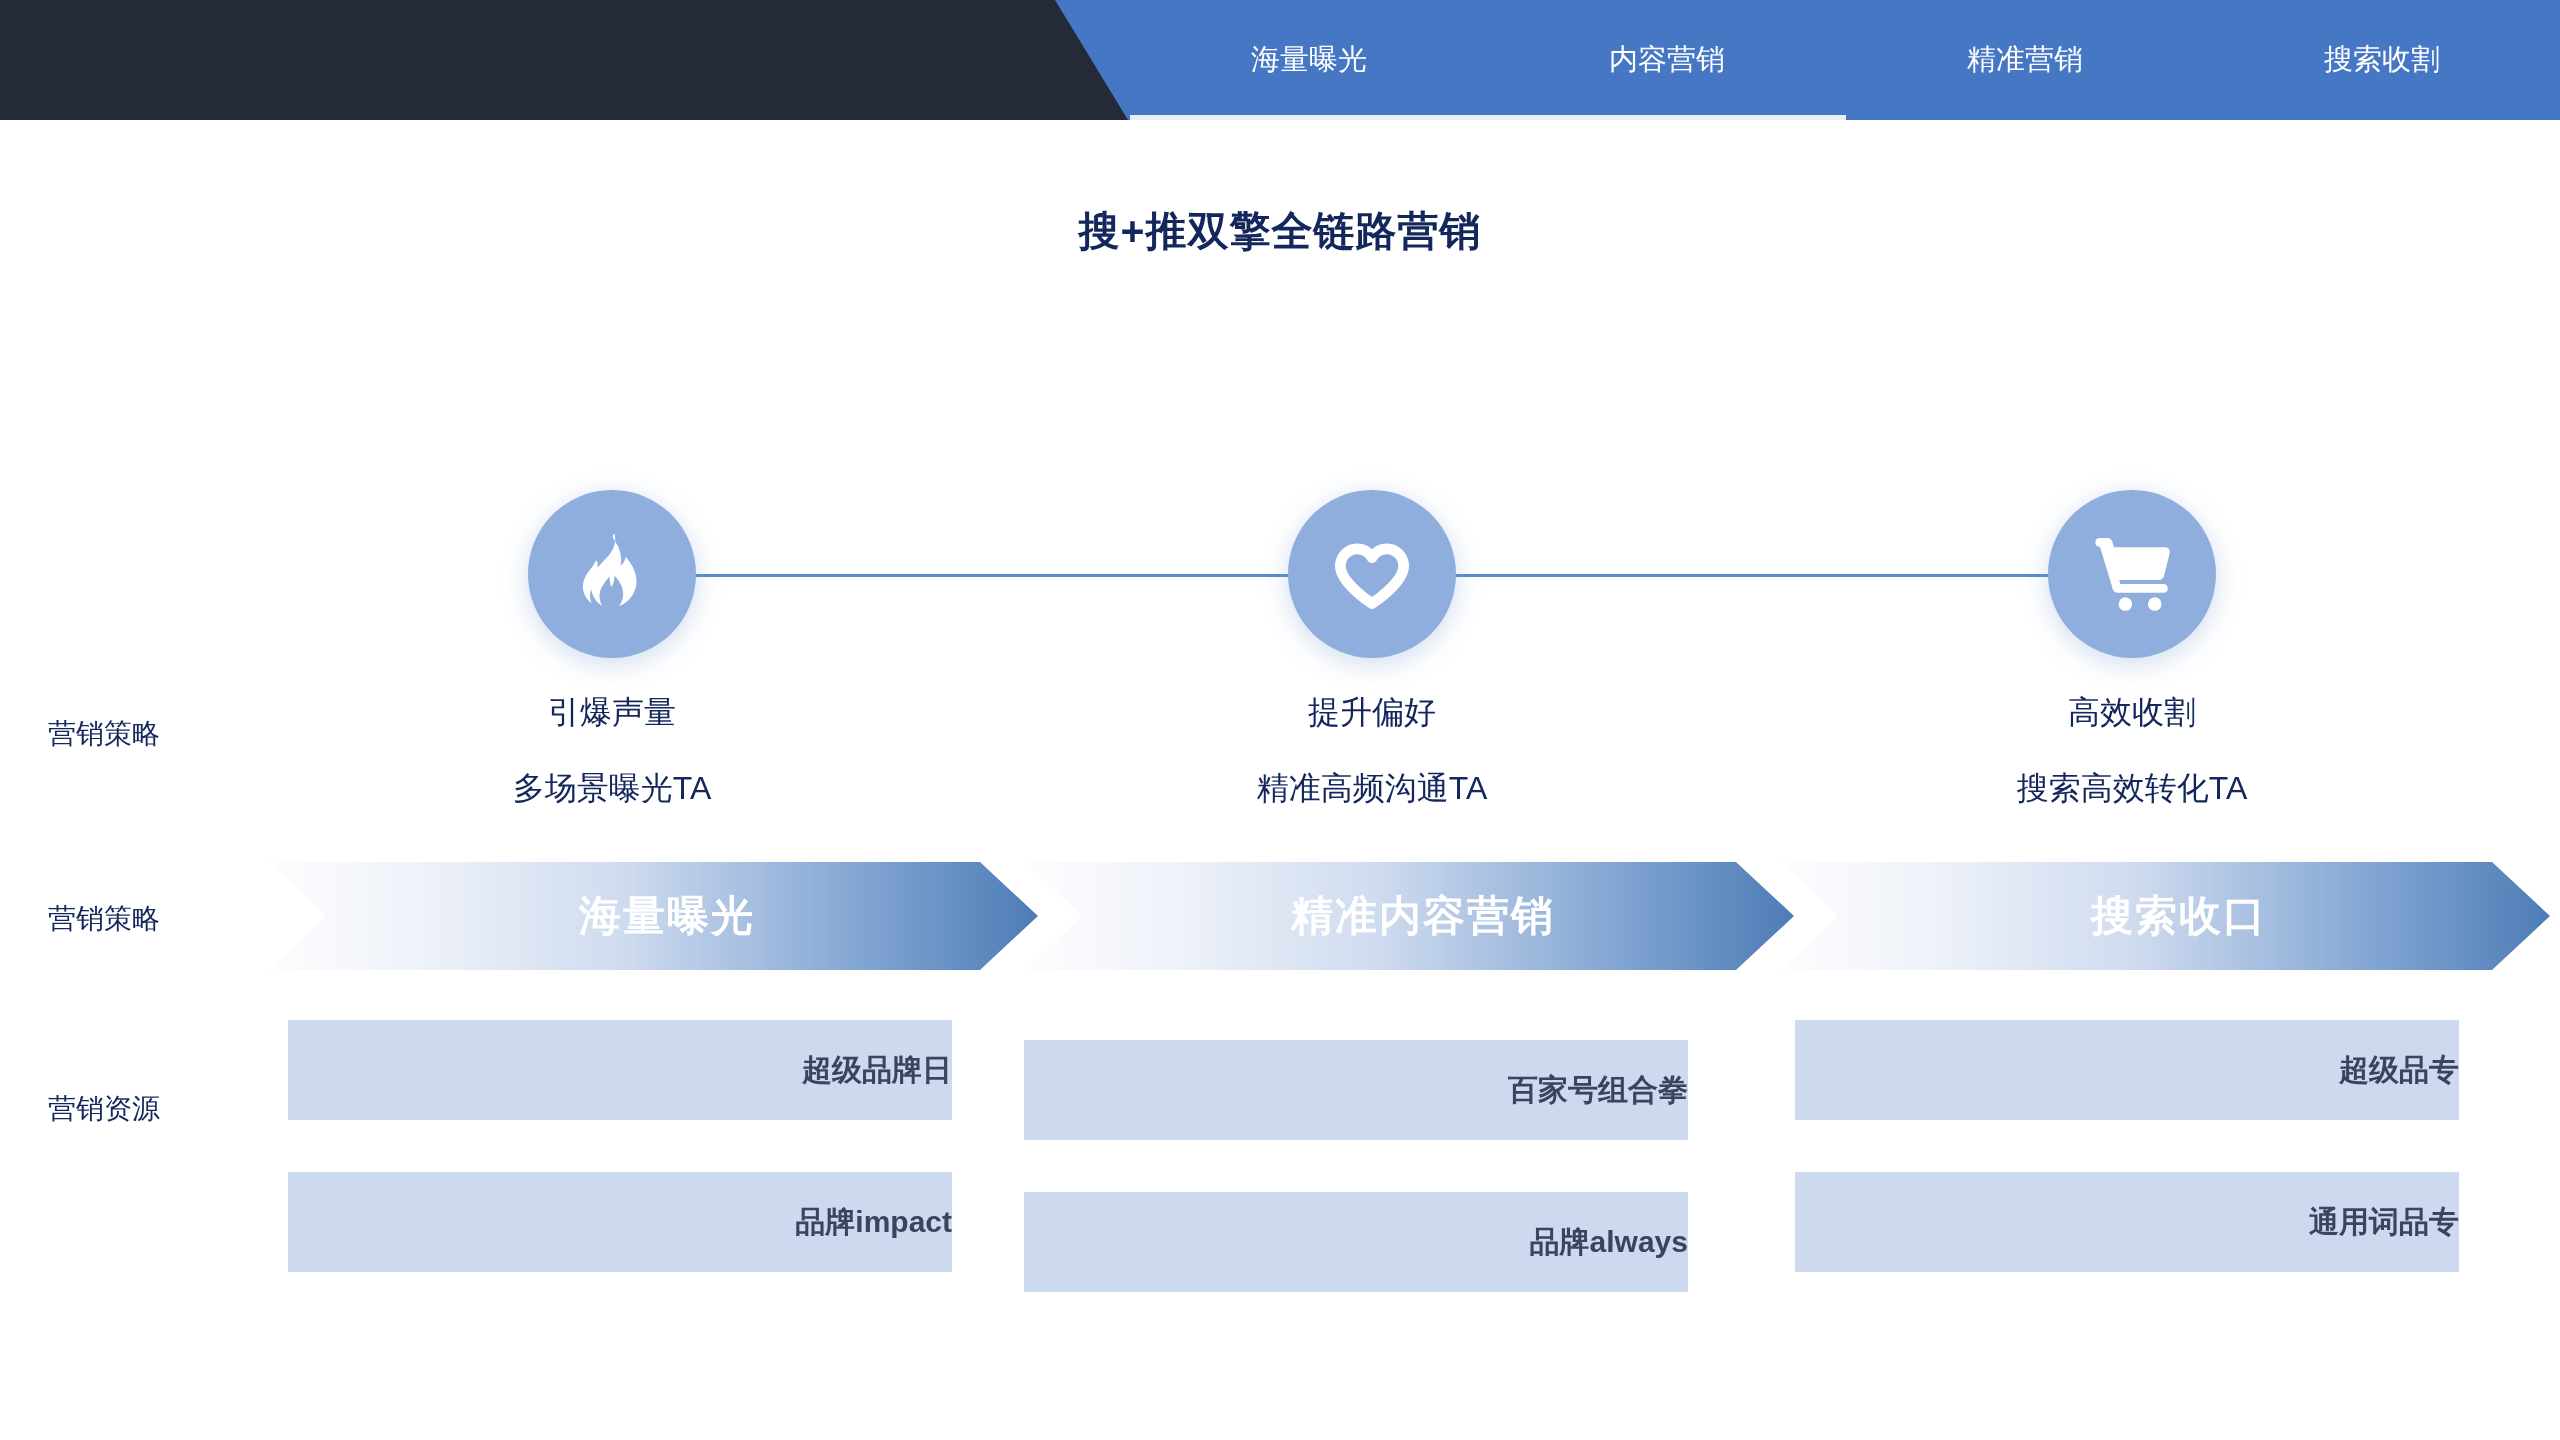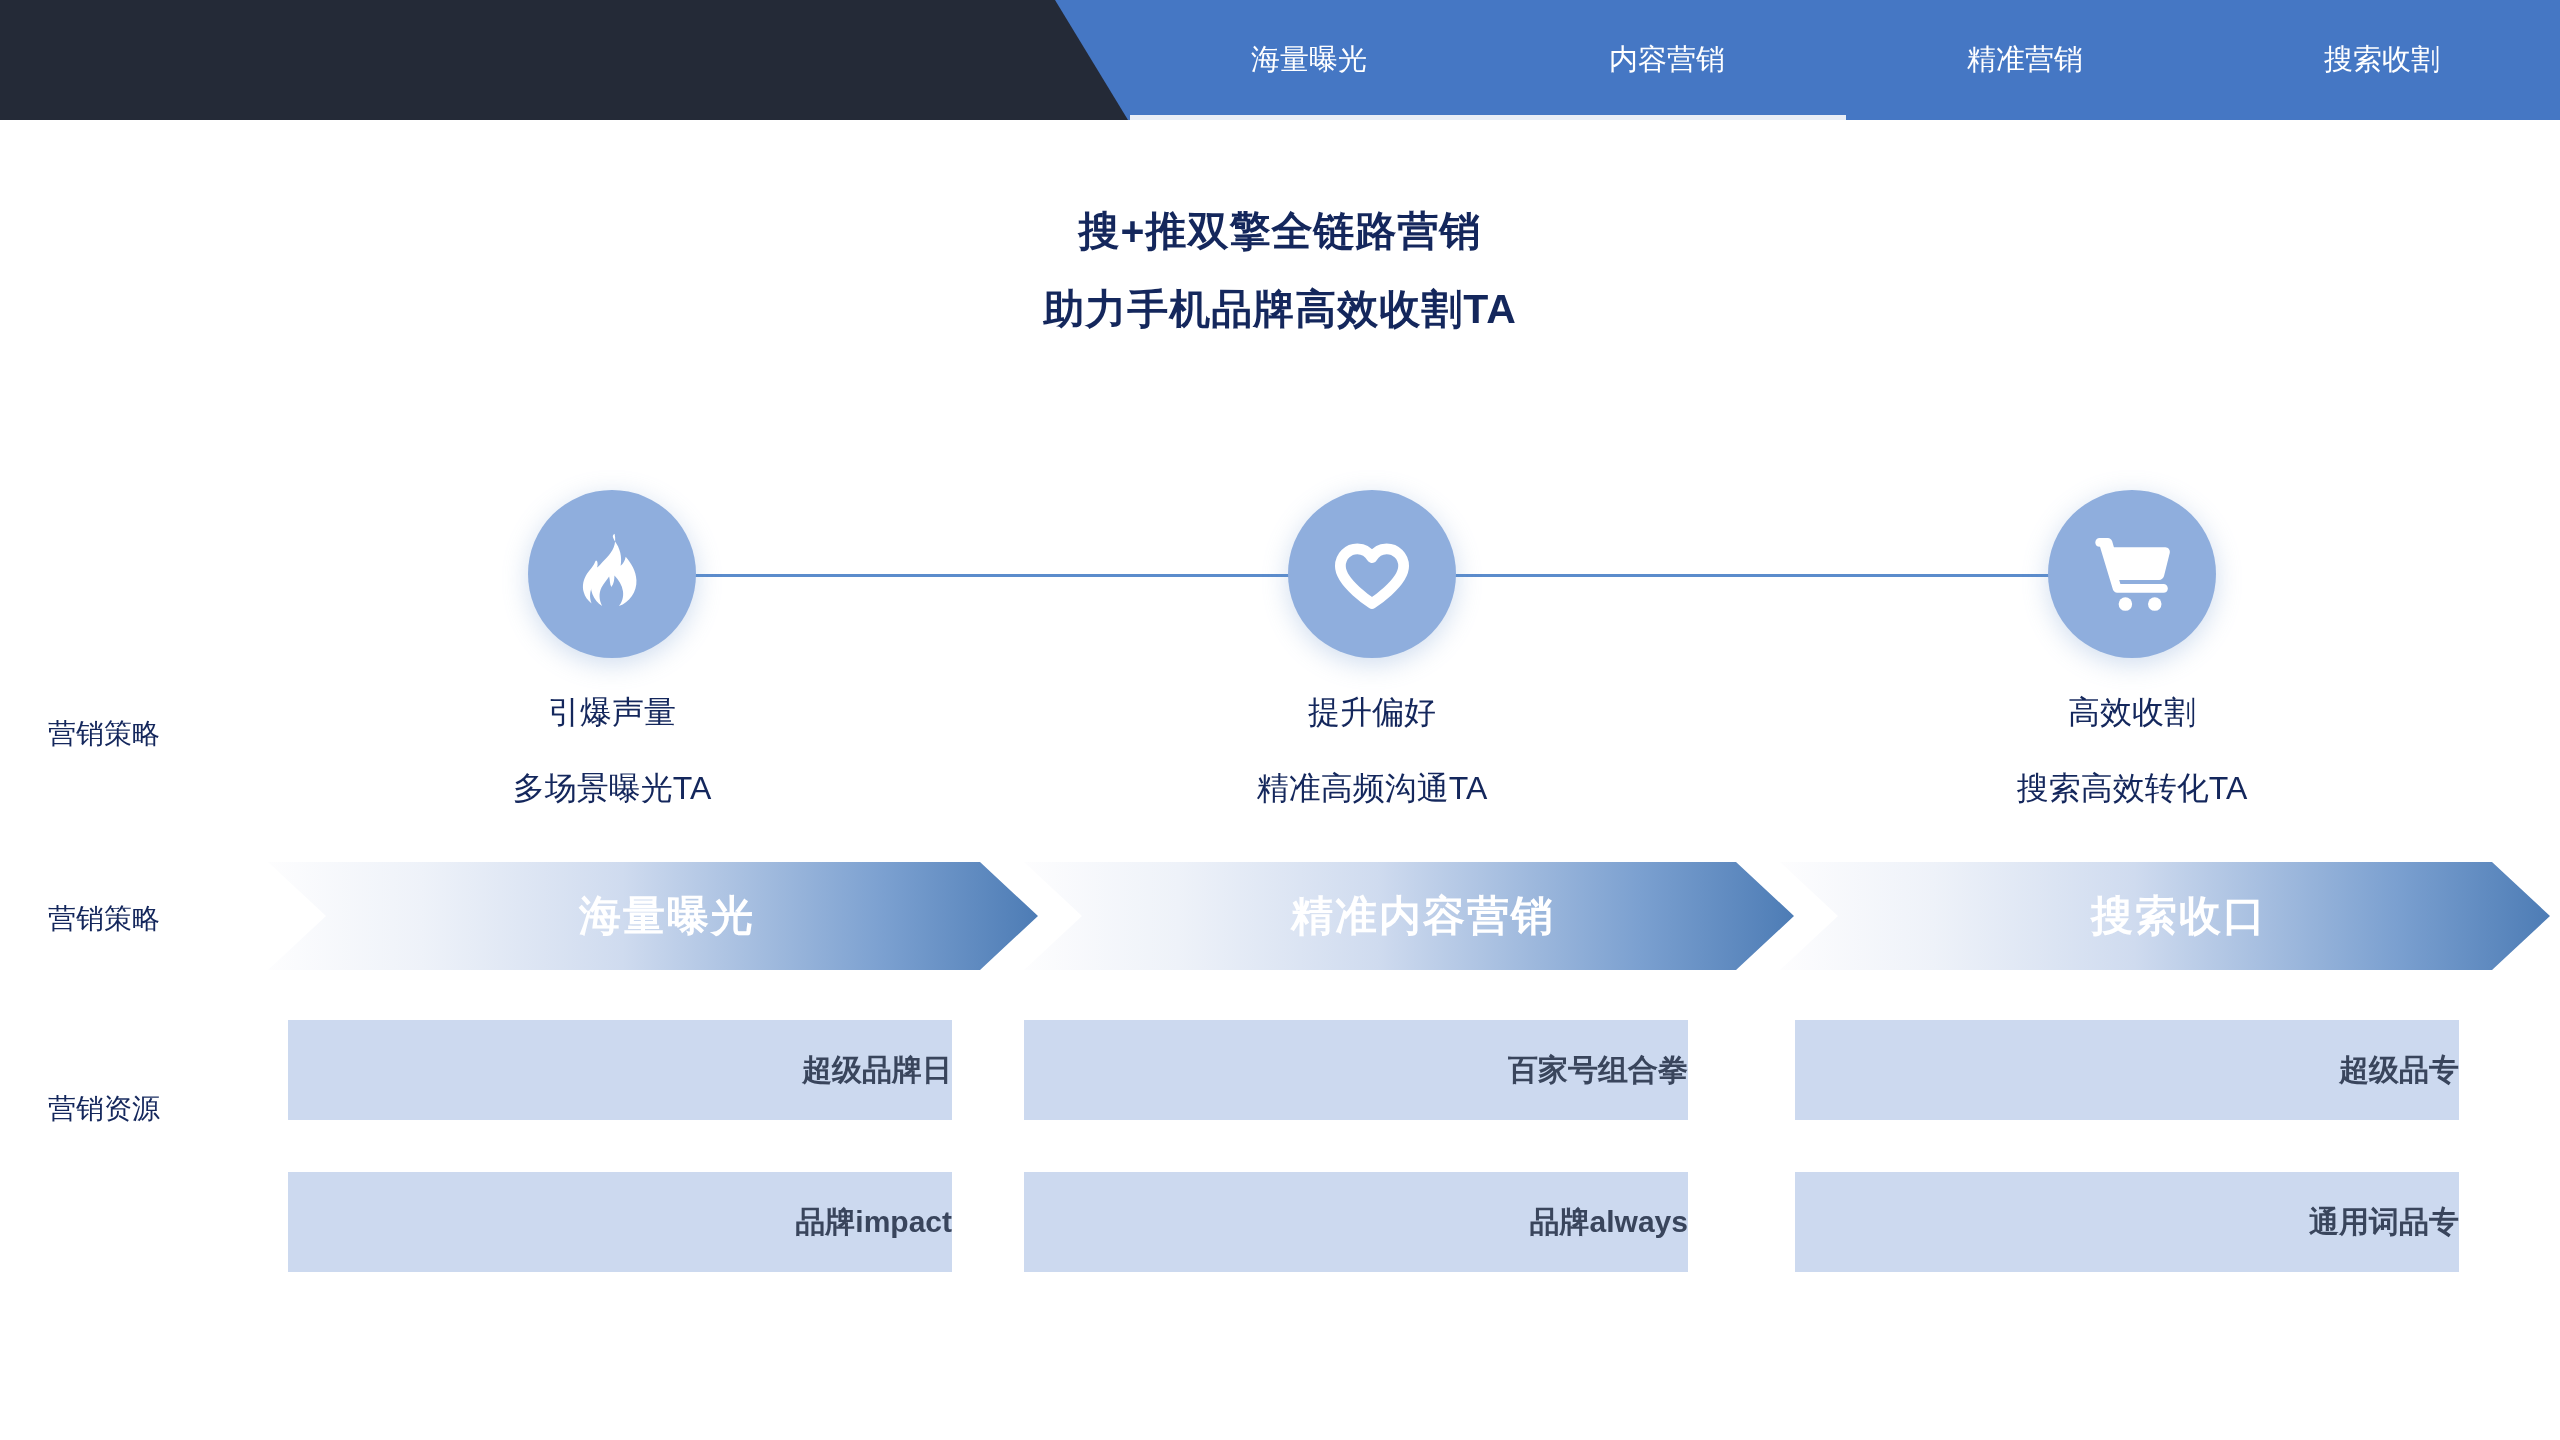--- a/index.html
+++ b/index.html
@@ -204,42 +204,41 @@
     align-items: center;
     justify-content: flex-end;
   }
   .res-label {
     font-size: 30px;
     font-weight: bold;
     color: #39455c;
     white-space: nowrap;
   }
   .res-c0 { left: 288px; }
-  .res-c1 { left: 1024px; }
+  .res-c1 { left: 1024px; margin-top: 20px; }
   .res-c2 { left: 1795px; }
   .res-r0 { top: 1020px; }
   .res-r1 { top: 1172px; }
 </style>
 </head>
 <body>
 
 <div id="header">
   <div id="header-dark"></div>
   <div id="nav">
     <div id="nav-underline"></div>
     <div class="nav-item n0">海量曝光</div>
     <div class="nav-item n1">内容营销</div>
     <div class="nav-item n2">精准营销</div>
     <div class="nav-item n3">搜索收割</div>
   </div>
 </div>
 
 <div id="title-block">
   <div class="title-line">搜+推双擎全链路营销</div>
-  <div class="title-line">助力手机品牌高效收割TA</div>
 </div>
 
 <div class="row-label" id="label-goal">营销策略</div>
 <div class="row-label" id="label-strategy">营销策略</div>
 <div class="row-label" id="label-resource">营销资源</div>
 
 <div id="icon-row">
   <div class="connector" id="connector-1"></div>
   <div class="connector" id="connector-2"></div>
 

